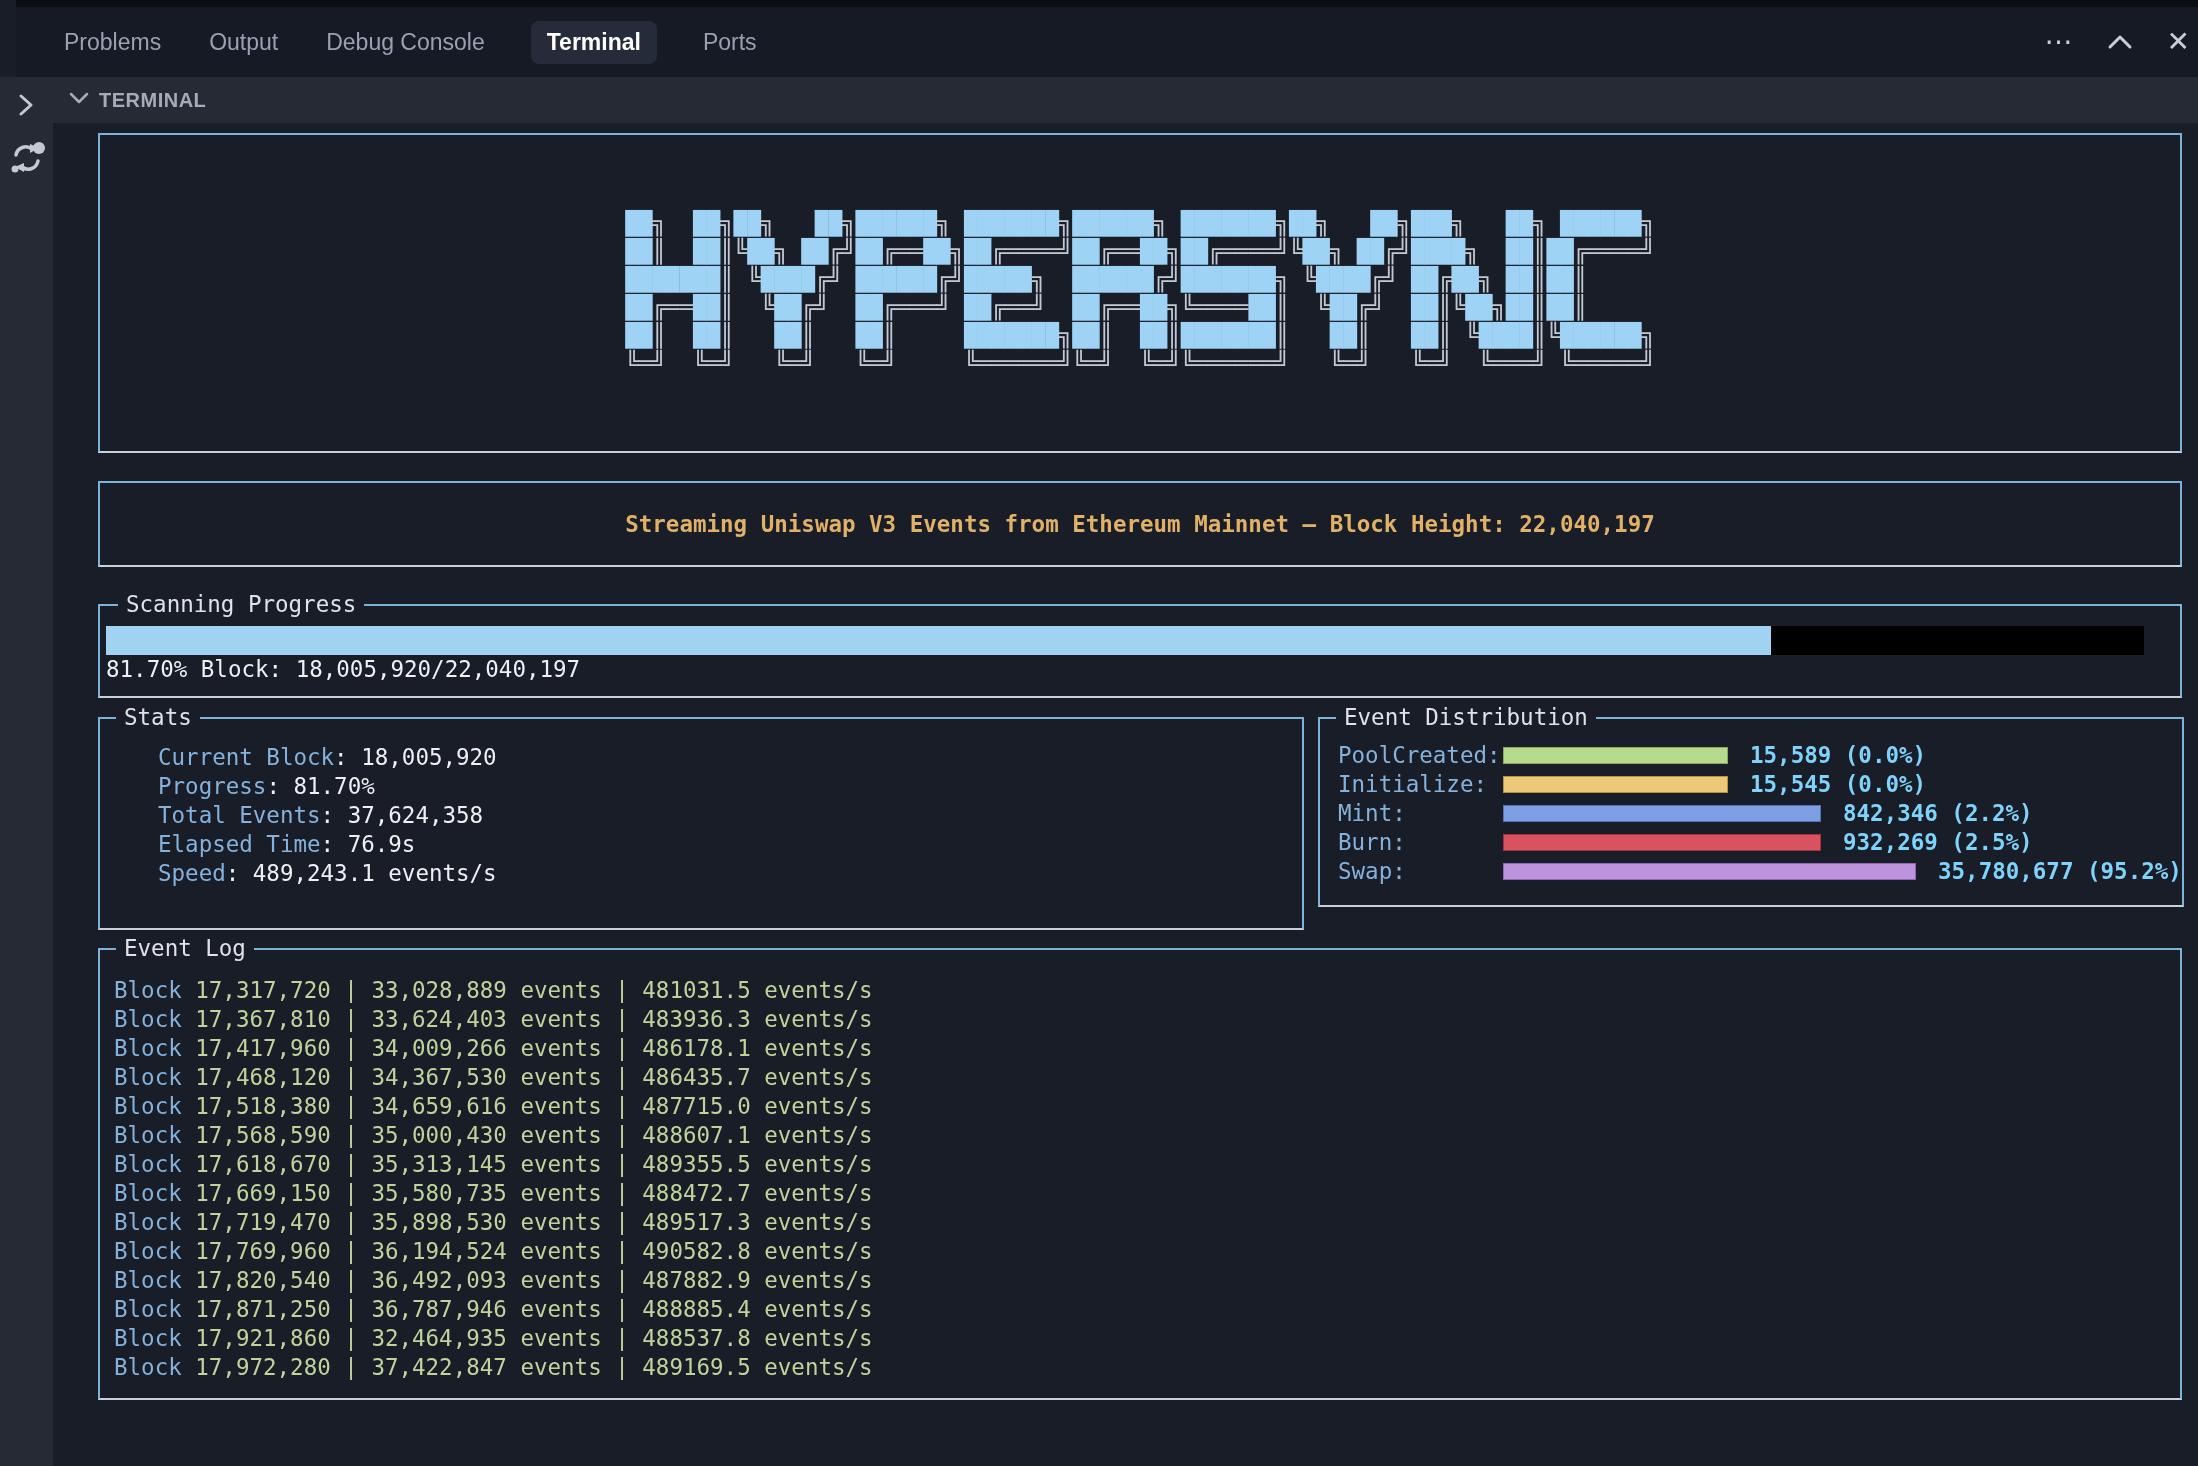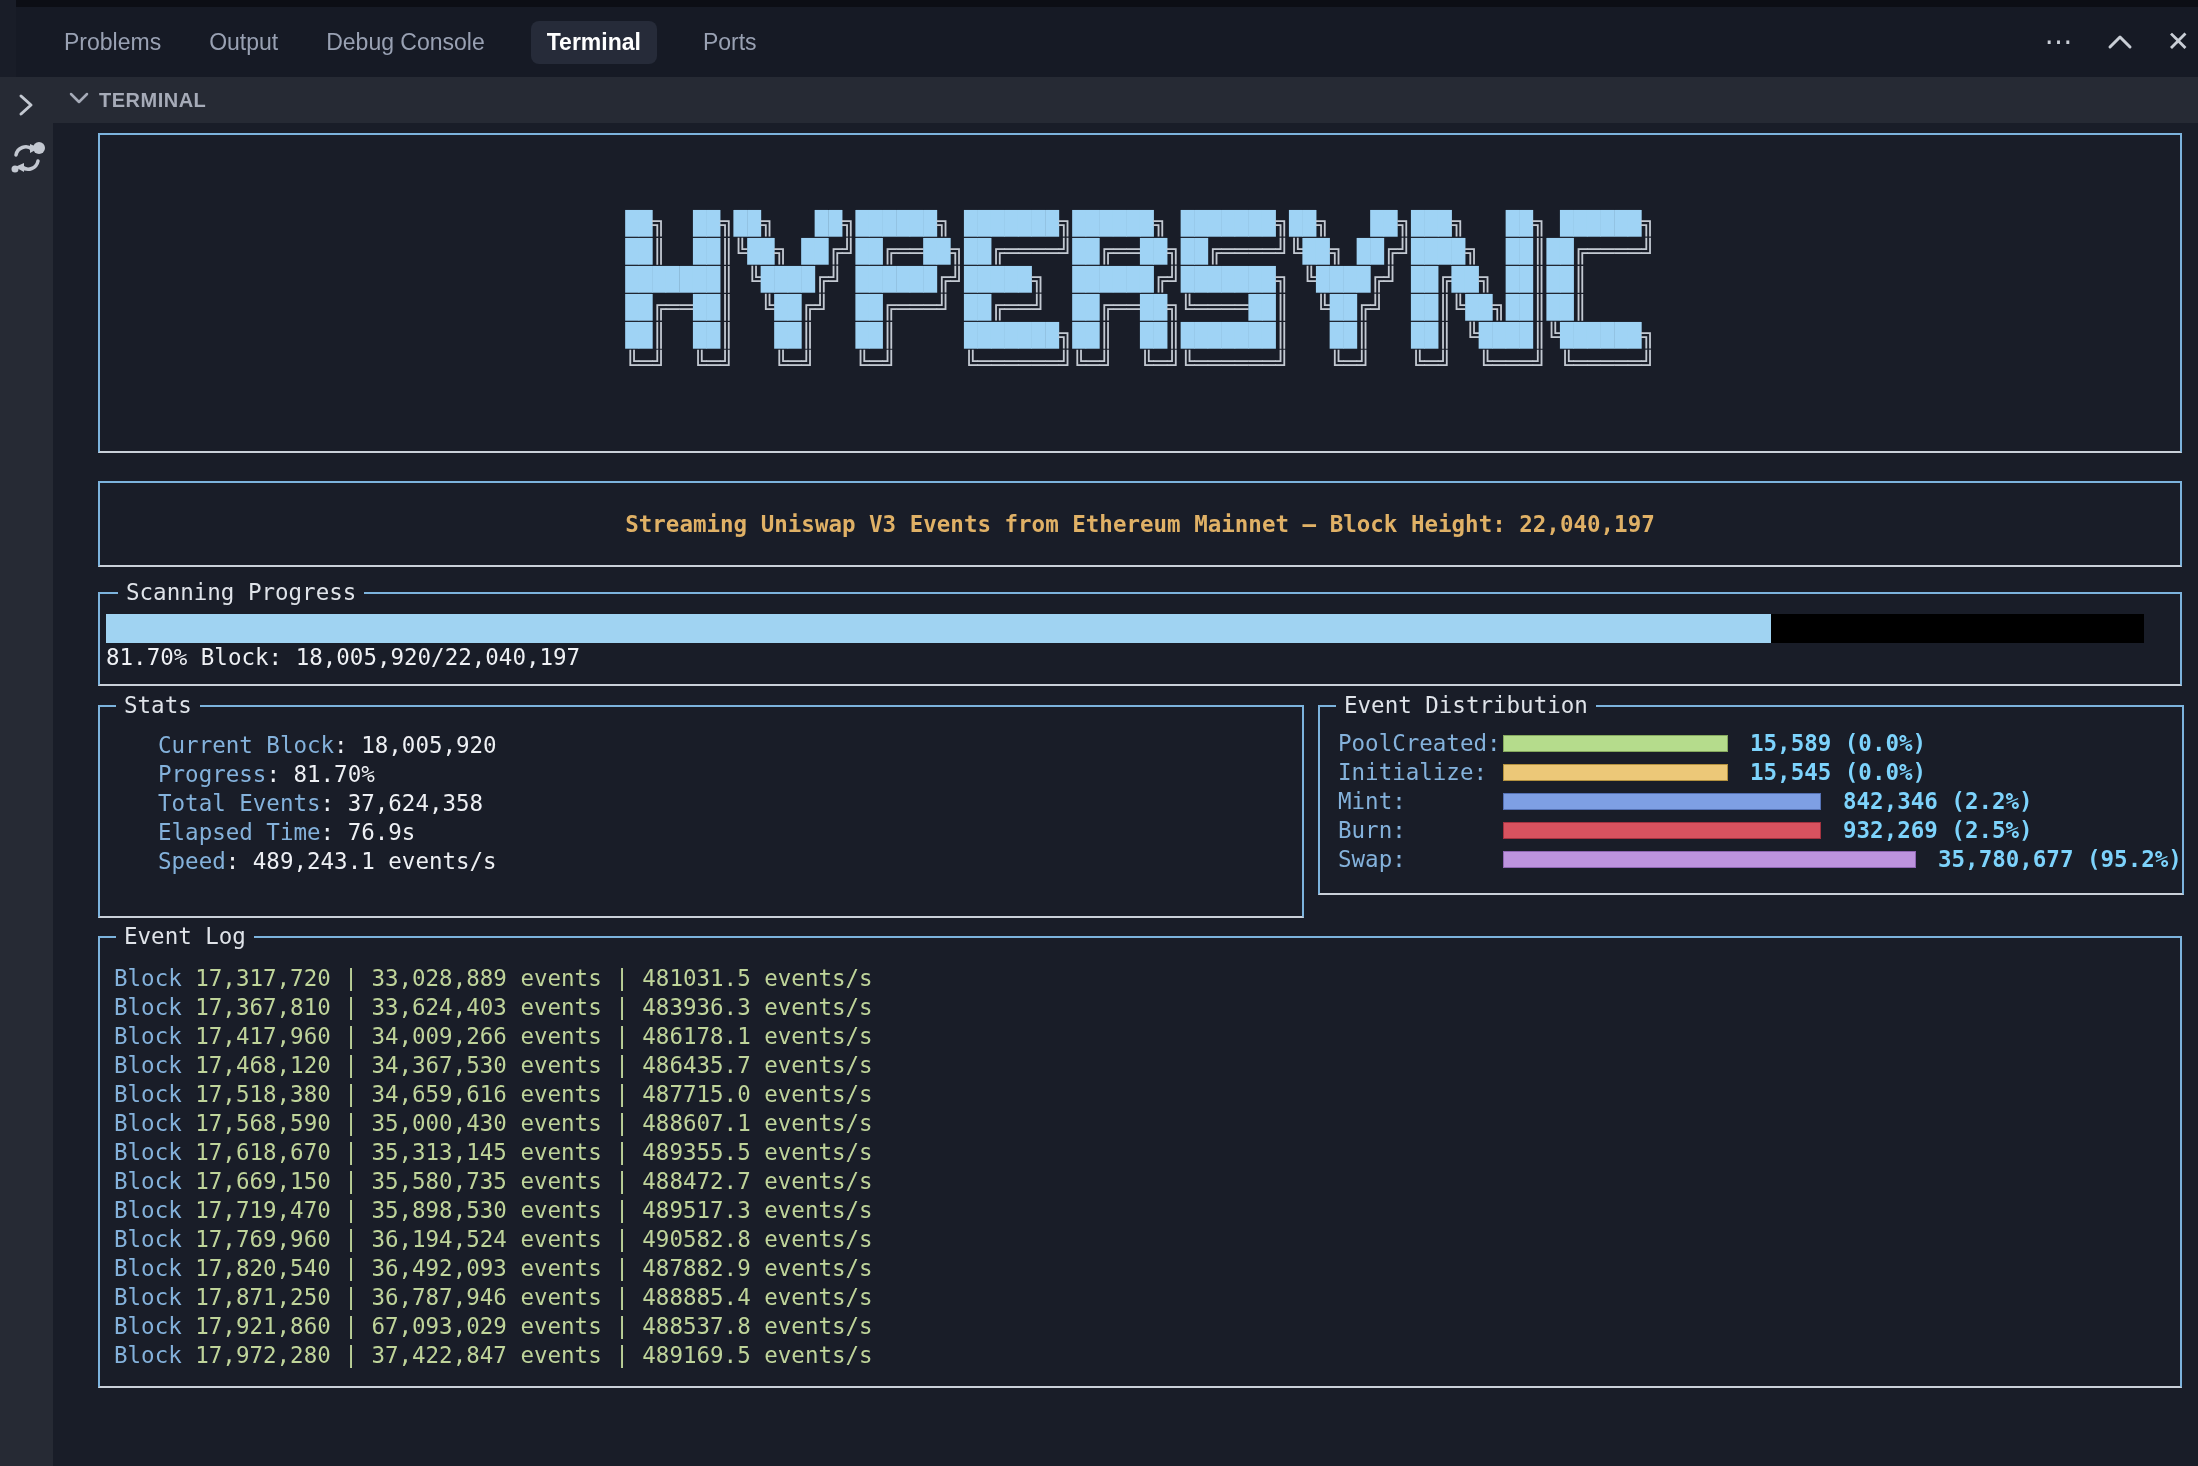--- a/index.html
+++ b/index.html
@@ -46,21 +46,21 @@
   .ascii { margin:0; font-family:"DejaVu Sans Mono", monospace; font-size:22.5px;
            line-height:28px; color:#9fd3f5; white-space:pre; }
   .ascii .sh { color:#c3c9d2; }
 
   
   .stream-box { margin-top:28px; height:86px; display:flex; align-items:center;
                 justify-content:center; }
   .stream-text { color:#e0b166; font-weight:bold; white-space:pre; }
 
   
-  .scan-box { margin-top:25px; height:94px; }
+  .scan-box { margin-top:37px; height:94px; }
   .scan-box .box-title { left:18px; }
   .progress-track { margin:20px 36px 0 6px; height:29px; background:#000000; }
   .progress-fill { height:100%; background:#a0d3f2; }
   .progress-status { margin-left:6px; white-space:pre; }
 
   
   .mid-row { margin-top:19px; display:flex; }
   .stats-box { width:1206px; height:213px; flex:none; }
   .stats-body { padding:24px 0 0 14px;margin-left:44px; }
   .stat-line { height:29px; white-space:pre; }
@@ -206,19 +206,19 @@
         <div class="log-line"><span class="lbl">Block</span><span class="log-green"> </span><span class="log-green">17,417,960</span><span class="log-green"> | </span><span class="log-green">34,009,266 events</span><span class="log-green"> | </span><span class="log-green">486178.1 events/s</span></div>
         <div class="log-line"><span class="lbl">Block</span><span class="log-green"> </span><span class="log-green">17,468,120</span><span class="log-green"> | </span><span class="log-green">34,367,530 events</span><span class="log-green"> | </span><span class="log-green">486435.7 events/s</span></div>
         <div class="log-line"><span class="lbl">Block</span><span class="log-green"> </span><span class="log-green">17,518,380</span><span class="log-green"> | </span><span class="log-green">34,659,616 events</span><span class="log-green"> | </span><span class="log-green">487715.0 events/s</span></div>
         <div class="log-line"><span class="lbl">Block</span><span class="log-green"> </span><span class="log-green">17,568,590</span><span class="log-green"> | </span><span class="log-green">35,000,430 events</span><span class="log-green"> | </span><span class="log-green">488607.1 events/s</span></div>
         <div class="log-line"><span class="lbl">Block</span><span class="log-green"> </span><span class="log-green">17,618,670</span><span class="log-green"> | </span><span class="log-green">35,313,145 events</span><span class="log-green"> | </span><span class="log-green">489355.5 events/s</span></div>
         <div class="log-line"><span class="lbl">Block</span><span class="log-green"> </span><span class="log-green">17,669,150</span><span class="log-green"> | </span><span class="log-green">35,580,735 events</span><span class="log-green"> | </span><span class="log-green">488472.7 events/s</span></div>
         <div class="log-line"><span class="lbl">Block</span><span class="log-green"> </span><span class="log-green">17,719,470</span><span class="log-green"> | </span><span class="log-green">35,898,530 events</span><span class="log-green"> | </span><span class="log-green">489517.3 events/s</span></div>
         <div class="log-line"><span class="lbl">Block</span><span class="log-green"> </span><span class="log-green">17,769,960</span><span class="log-green"> | </span><span class="log-green">36,194,524 events</span><span class="log-green"> | </span><span class="log-green">490582.8 events/s</span></div>
         <div class="log-line"><span class="lbl">Block</span><span class="log-green"> </span><span class="log-green">17,820,540</span><span class="log-green"> | </span><span class="log-green">36,492,093 events</span><span class="log-green"> | </span><span class="log-green">487882.9 events/s</span></div>
         <div class="log-line"><span class="lbl">Block</span><span class="log-green"> </span><span class="log-green">17,871,250</span><span class="log-green"> | </span><span class="log-green">36,787,946 events</span><span class="log-green"> | </span><span class="log-green">488885.4 events/s</span></div>
-        <div class="log-line"><span class="lbl">Block</span><span class="log-green"> </span><span class="log-green">17,921,860</span><span class="log-green"> | </span><span class="log-green">67,093,029 events</span><span class="log-green"> | </span><span class="log-green">488537.8 events/s</span></div>
+        <div class="log-line"><span class="lbl">Block</span><span class="log-green"> </span><span class="log-green">17,921,860</span><span class="log-green"> | </span><span class="log-green">32,464,935 events</span><span class="log-green"> | </span><span class="log-green">488537.8 events/s</span></div>
         <div class="log-line"><span class="lbl">Block</span><span class="log-green"> </span><span class="log-green">17,972,280</span><span class="log-green"> | </span><span class="log-green">37,422,847 events</span><span class="log-green"> | </span><span class="log-green">489169.5 events/s</span></div>
       </div>
     </div>
 
   </div>
 </div>
 
 </body></html>

